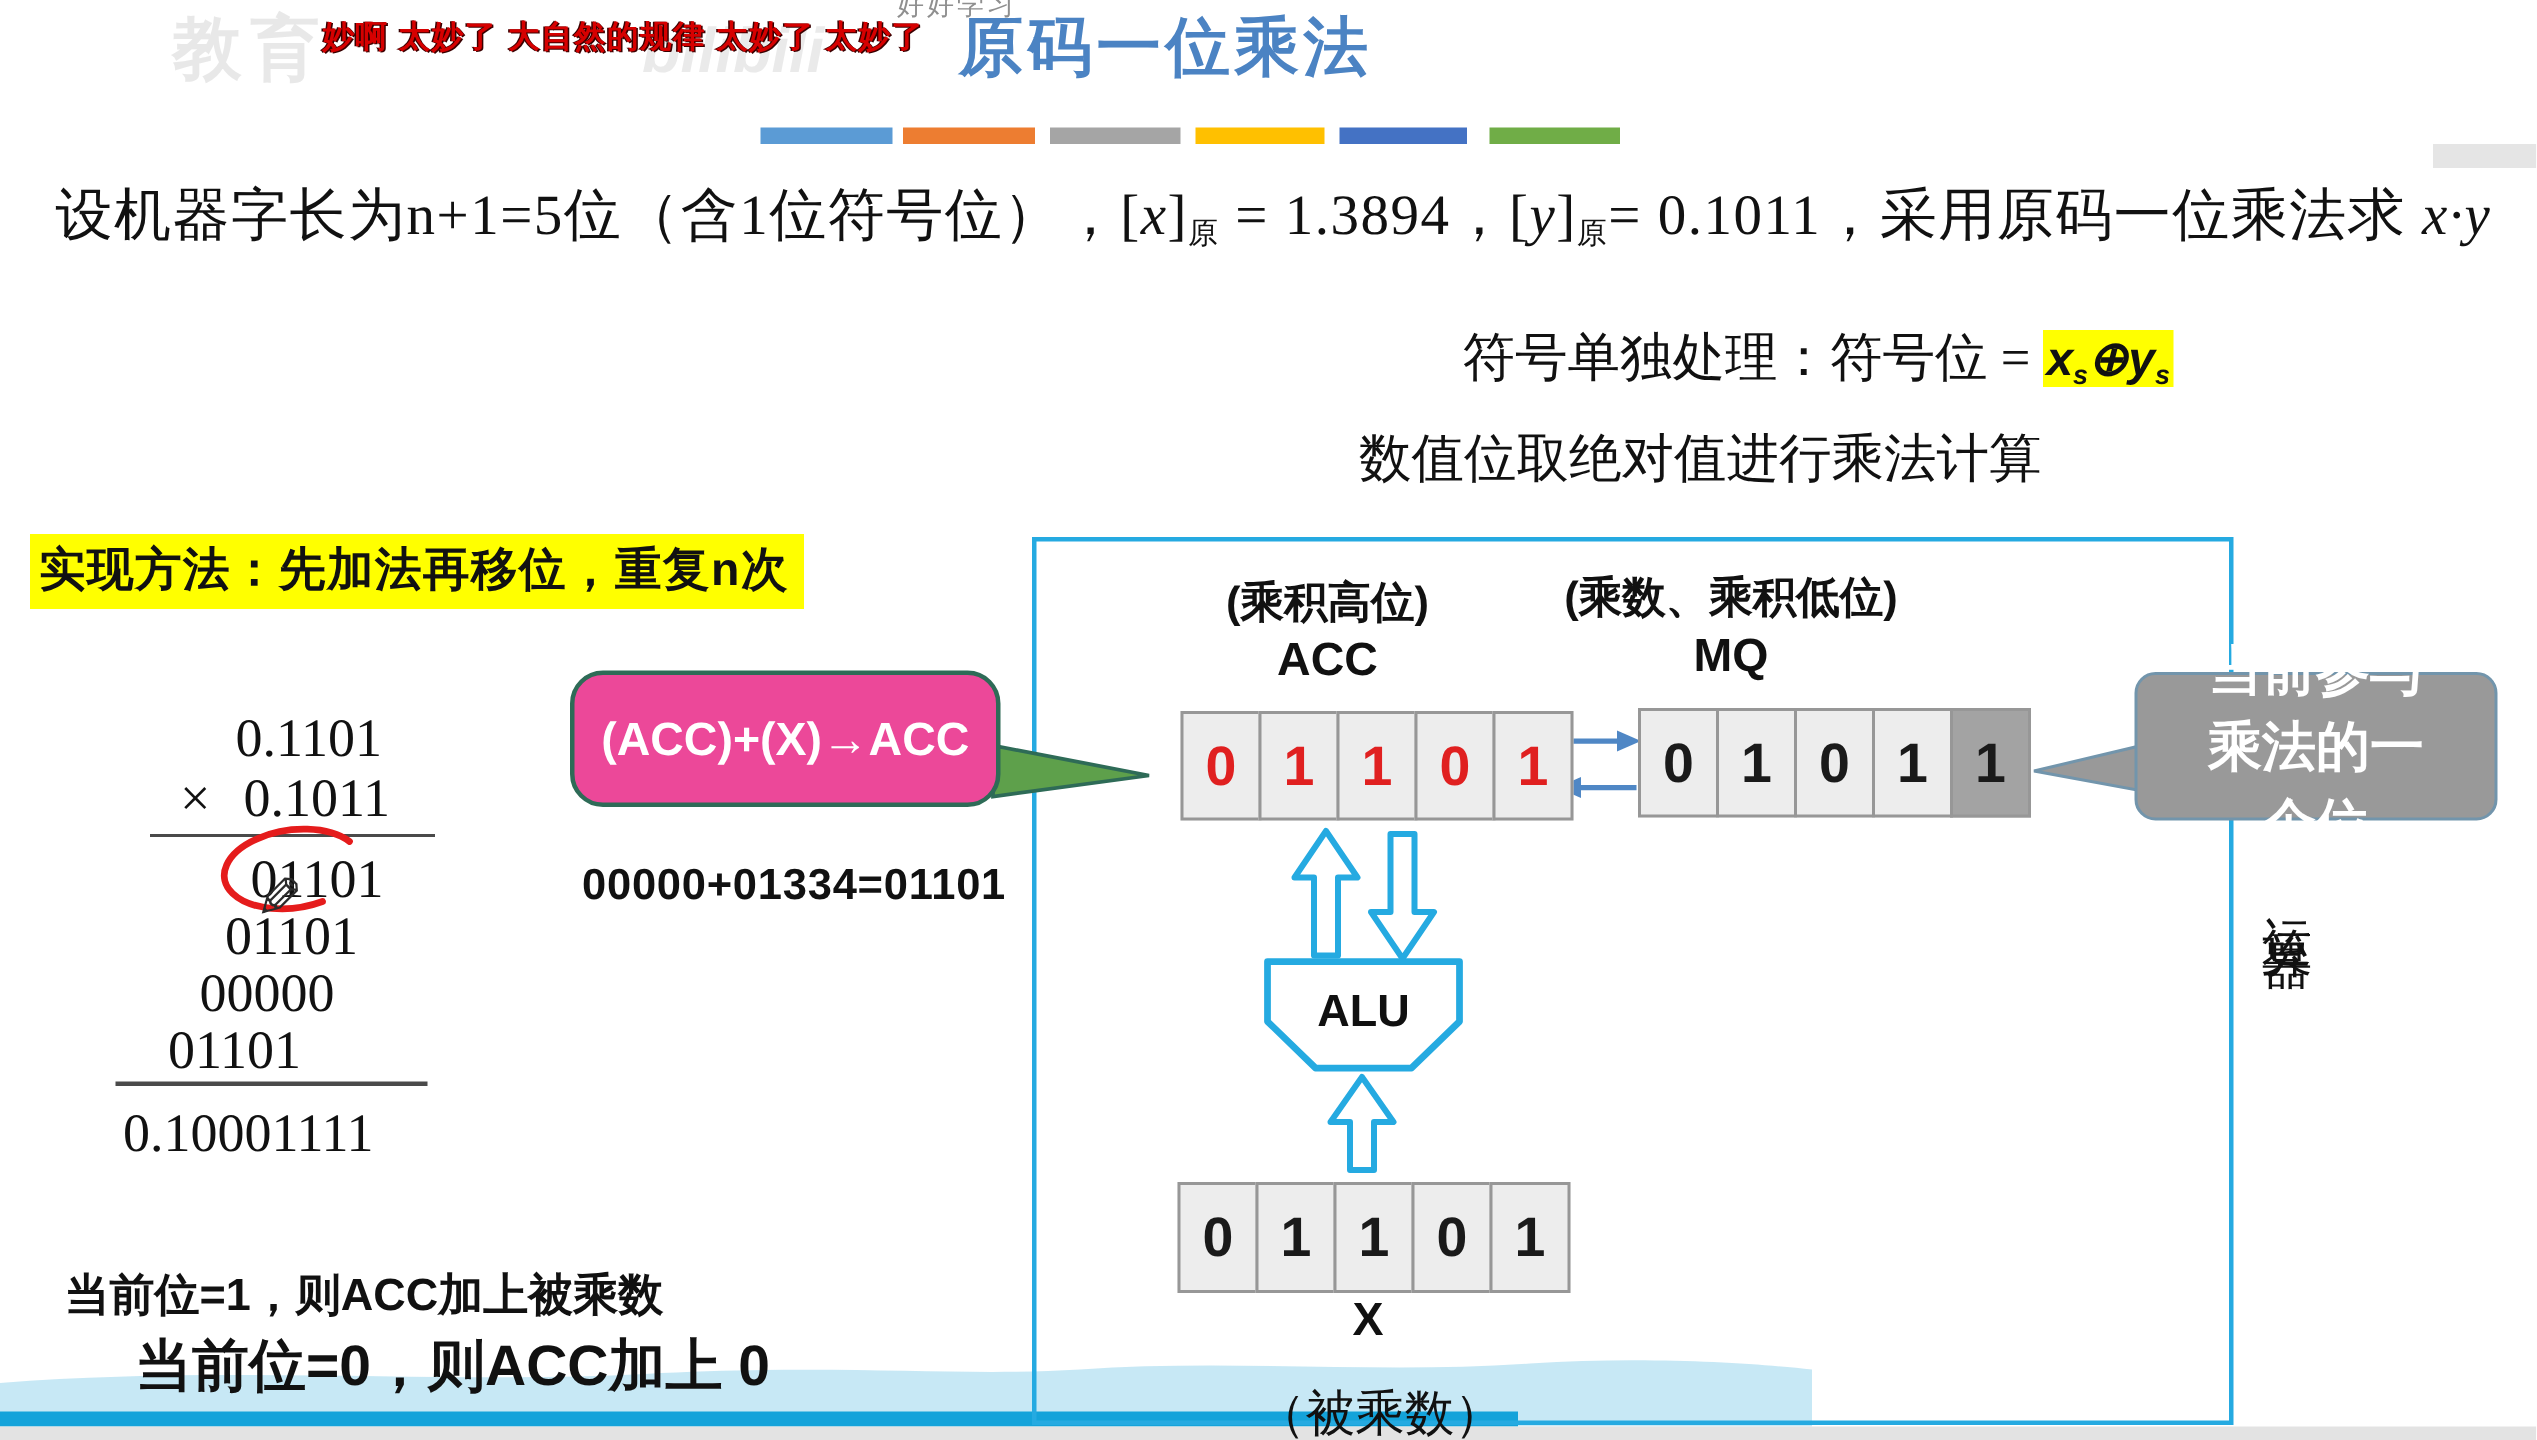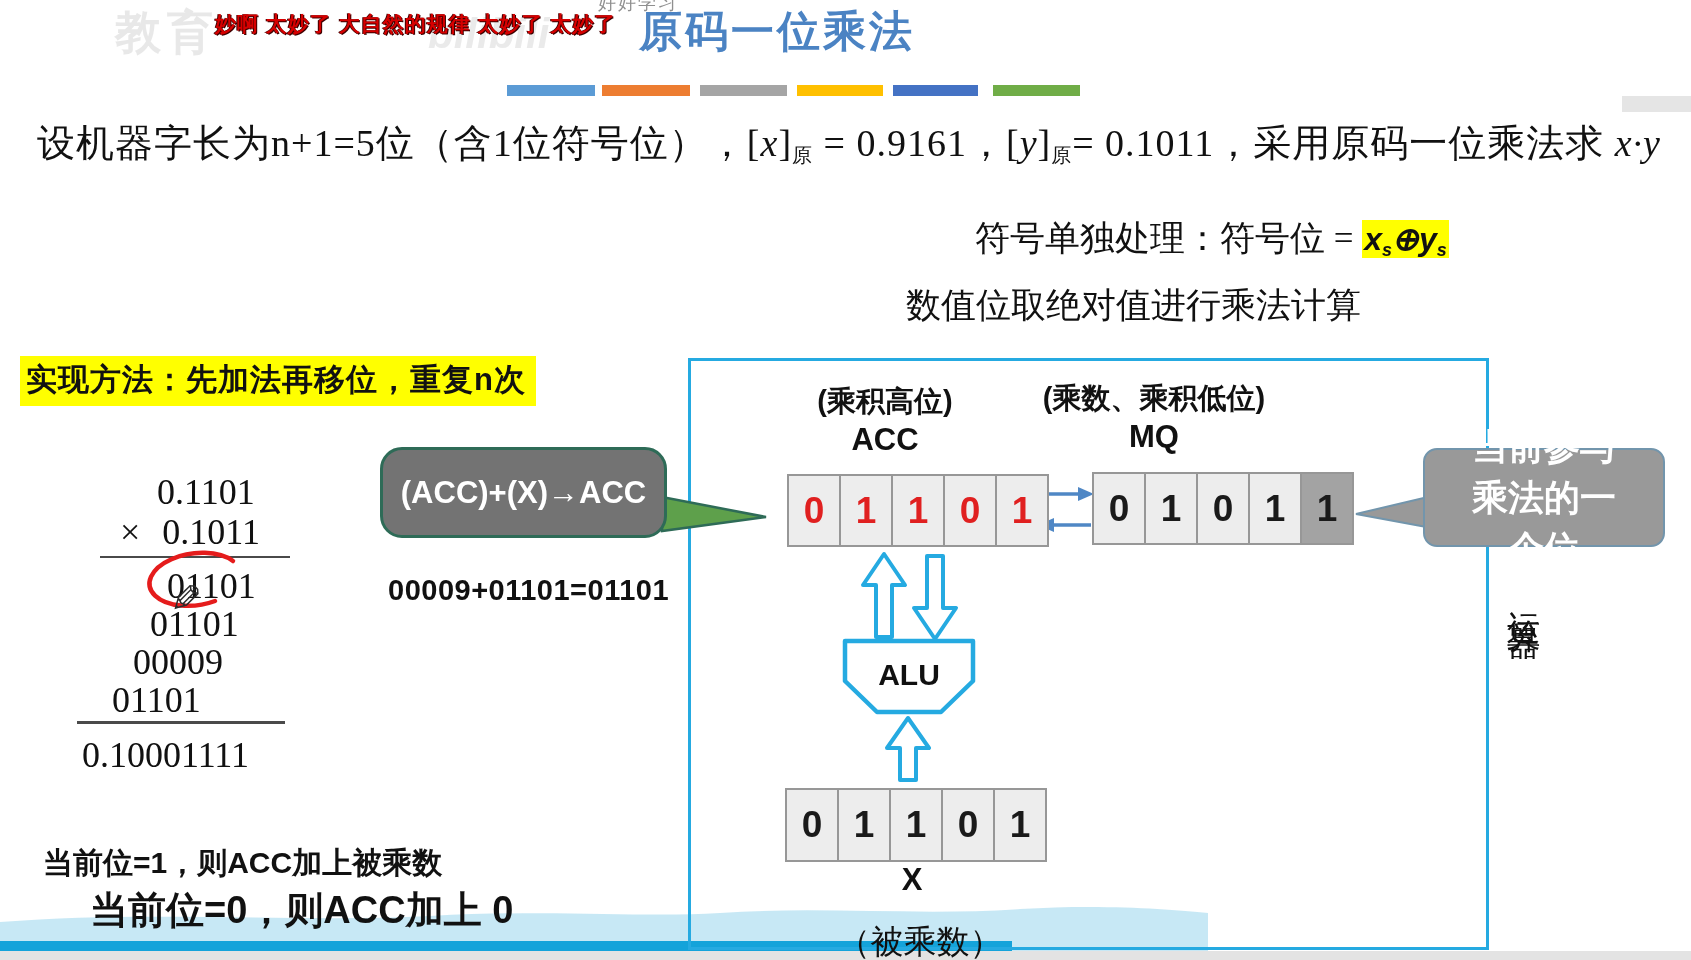--- a/index.html
+++ b/index.html
@@ -49,21 +49,21 @@
   .mul{font-family:"Liberation Serif",serif;font-size:36px;line-height:1;white-space:nowrap;}
   .m-cand{left:157px;top:474px;}
   .m-op{left:96px;top:514px;margin-left:24px;}
   .m-op .gap{display:inline-block;width:22px;}
   .hr1{left:100px;top:556px;width:190px;height:2px;background:#4a4a4a;}
   .p0{left:167px;top:568px;} .p1{left:150px;top:606px;} .p2{left:133px;top:644px;} .p3{left:112px;top:682px;}
   .hr2{left:77px;top:721px;width:208px;height:3px;background:#4a4a4a;}
   .m-res{left:82px;top:737px;}
 
   
-  .bubble{left:380px;top:447px;width:287px;height:91px;background:#737373;border:3px solid #2e6b57;
+  .bubble{left:380px;top:447px;width:287px;height:91px;background:#ec4899;border:3px solid #2e6b57;
           border-radius:22px;display:flex;align-items:center;justify-content:center;
           color:#fff;font-size:31px;font-weight:700;box-sizing:border-box;}
   .equation{left:388px;top:574px;font-size:29px;font-weight:700;letter-spacing:.5px;}
 
   
   .bluebox{left:688px;top:358px;width:801px;height:592px;border:3.5px solid #25aae1;box-sizing:border-box;}
   .regnote{font-size:29px;font-weight:600;text-align:center;}
   .regname{font-size:31px;font-weight:700;text-align:center;}
   .nACC1{left:760px;top:382px;width:250px;} .nACC2{left:760px;top:422px;width:250px;}
   .nMQ1{left:1018px;top:379px;width:272px;} .nMQ2{left:1018px;top:419px;width:272px;}
@@ -109,37 +109,37 @@
 
   <div class="abs title">原码一位乘法</div>
   <div class="abs bar b0" style="background-color: rgb(91, 155, 213);"></div>
   <div class="abs bar b1" style="background-color: rgb(237, 125, 49);"></div>
   <div class="abs bar b2" style="background-color: rgb(165, 165, 165);"></div>
   <div class="abs bar b3" style="background-color: rgb(255, 192, 0);"></div>
   <div class="abs bar b4" style="background-color: rgb(68, 114, 196);"></div>
   <div class="abs bar b5" style="background-color: rgb(112, 173, 71);"></div>
 
   <div class="abs problem">
-    <span>设机器字长为n+1=5位（含1位符号位），[</span><i>x</i><span>]</span><span class="sub">原</span><span> = 0.9161，[</span><i>y</i><span>]</span><span class="sub">原</span><span>= 0.1011，采用原码一位乘法求 </span><i>x·y</i>
+    <span>设机器字长为n+1=5位（含1位符号位），[</span><i>x</i><span>]</span><span class="sub">原</span><span> = 1.3894，[</span><i>y</i><span>]</span><span class="sub">原</span><span>= 0.1011，采用原码一位乘法求 </span><i>x·y</i>
   </div>
 
 
   <div class="abs note1">
     <span>符号单独处理：符号位 = </span><span class="hl"><span>x</span><span class="sub">s</span><span>⊕</span><span>y</span><span class="sub">s</span></span>
   </div>
   <div class="abs note2">数值位取绝对值进行乘法计算</div>
 
   <div class="abs method">实现方法：先加法再移位，重复n次</div>
 
   <div class="abs mul m-cand">0.1101</div>
   <div class="abs mul m-op"><span>×</span><span class="gap"></span><span>0.1011</span></div>
   <div class="abs hr1"></div>
   <div class="abs mul p0">01101</div>
   <div class="abs mul p1">01101</div>
-  <div class="abs mul p2">00009</div>
+  <div class="abs mul p2">00000</div>
   <div class="abs mul p3">01101</div>
   <div class="abs hr2"></div>
   <div class="abs mul m-res">0.10001111</div>
 
   <svg class="abs svgfull" viewBox="0 0 1691 960">
 
     <path d="M0,922 C150,910 300,923 430,916 C560,909 640,918 720,913 C820,906 920,916 1020,909 C1100,904 1170,909 1208,913 L1208,951 L0,951 Z" fill="#b9e2f3" opacity="0.8"></path>
 
     <rect x="0" y="941" width="1012" height="10" fill="#14a3da"></rect>
   </svg>
@@ -198,21 +198,21 @@
     <div class="cell">0</div>
     <div class="cell">1</div>
   </div>
 
   <div class="abs aluText">ALU</div>
   <div class="abs xlabel">X</div>
   <div class="abs xnote">（被乘数）</div>
   <div class="abs unit">运算器</div>
 
   <div class="abs bubble">(ACC)+(X)→ACC</div>
-  <div class="abs equation">00009+01101=01101</div>
+  <div class="abs equation">00000+01334=01101</div>
 
   <div class="abs callout">
     <div class="inner">当前参与乘法的一个位</div>
   </div>
 
   <div class="abs fn1">当前位=1，则ACC加上被乘数</div>
   <div class="abs fn2">当前位=0，则ACC加上 0</div>
 
 </div>
 

